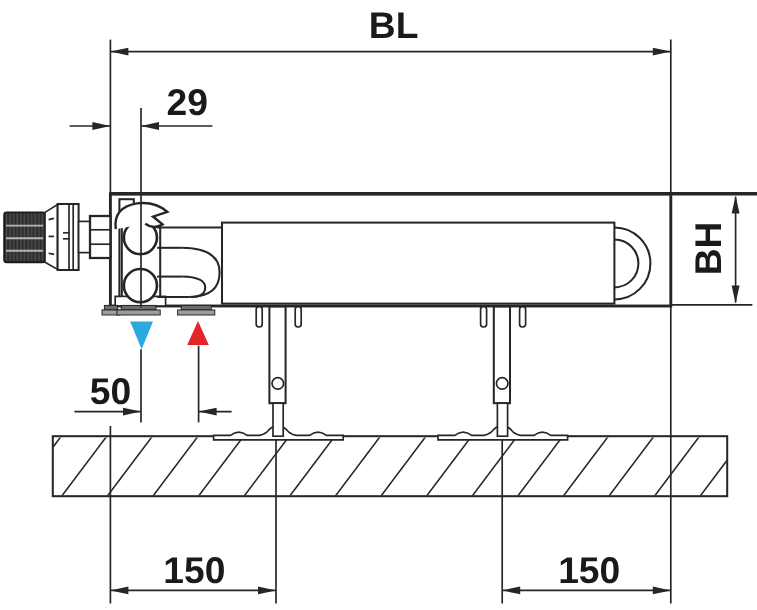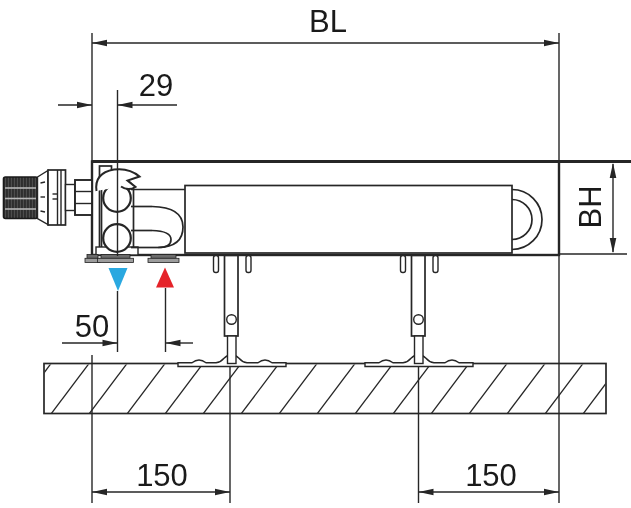--- a/index.html
+++ b/index.html
@@ -1,16 +1,16 @@
 <!DOCTYPE html>
 <html><head>
 <meta charset="utf-8">
 <style>
   html,body{margin:0;padding:0;background:#fff;}
-  .stage{width:631px;height:508px;background:#fff;position:relative;overflow:hidden;}
+  .stage{width:631px;height:508px;background:#fff;position:relative;overflow:hidden;font-weight:bold;}
   svg{display:block;color:#262626;}
   .thin{stroke:currentColor;stroke-width:1.4;fill:none;}
   .med{stroke:currentColor;stroke-width:1.7;fill:none;}
   .thick{stroke:currentColor;stroke-width:2.4;fill:none;}
   .wfill{fill:#ffffff;}
   .arr{fill:currentColor;stroke:none;}
   .dimtext{font-family:"Liberation Sans",sans-serif;font-size:31px;fill:#1a1a1a;}
   .graybar1{fill:#6b6b6b;stroke:#222;stroke-width:0.8;}
   .graybar2{fill:#9c9c9c;stroke:#222;stroke-width:0.8;}
 </style>

